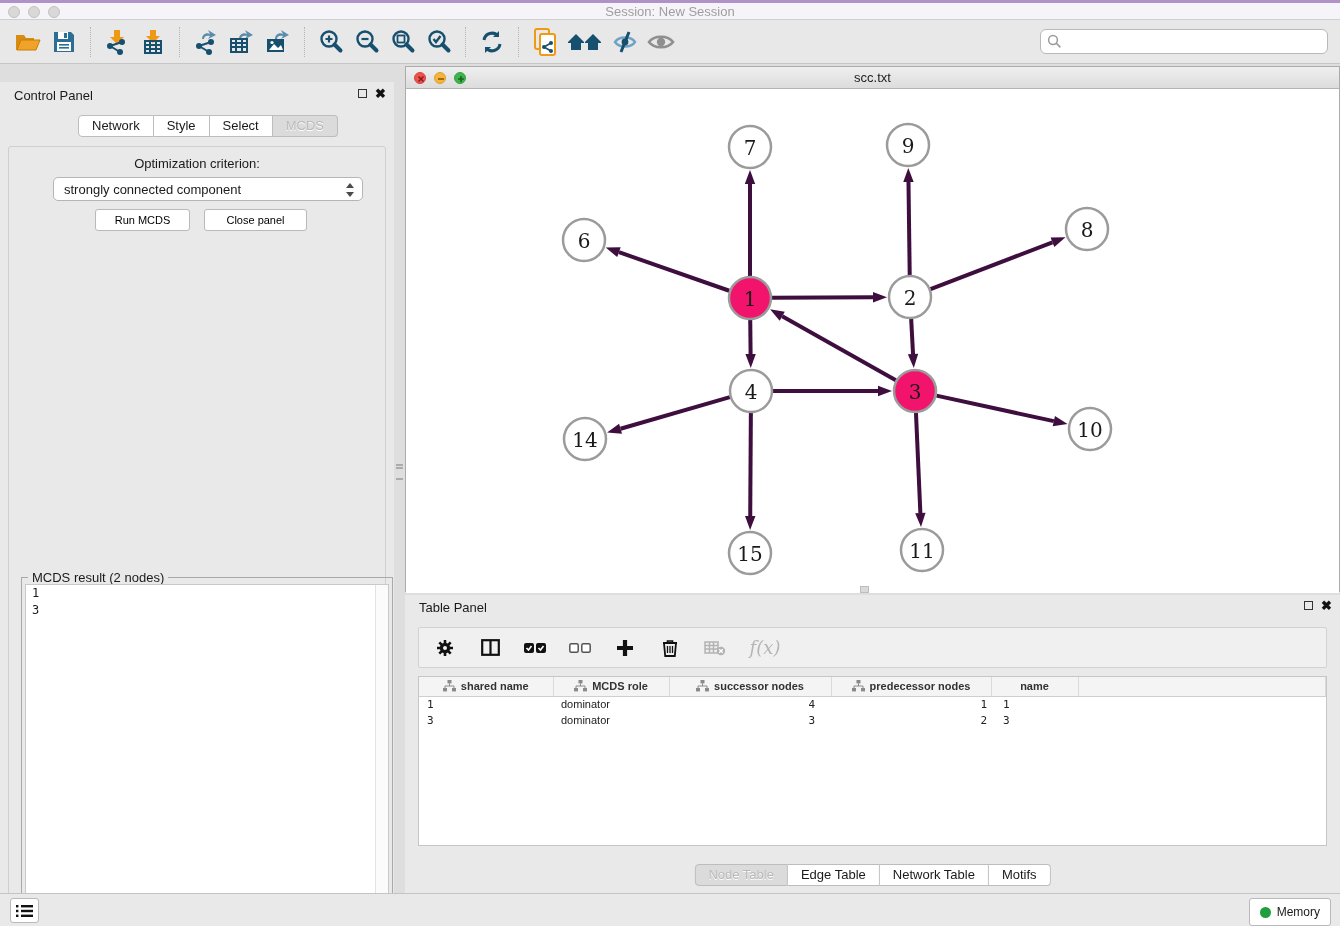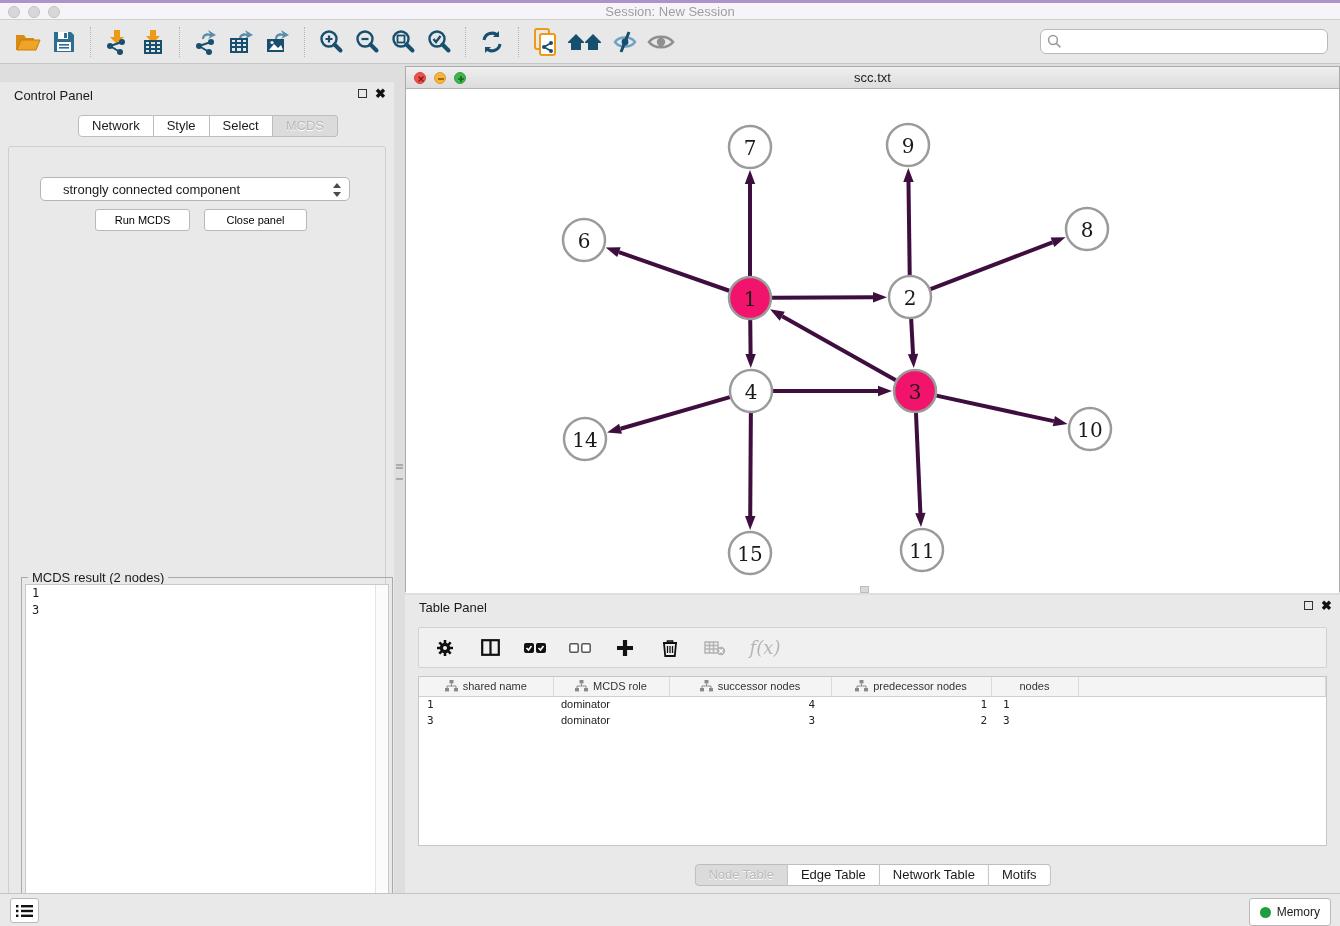--- a/index.html
+++ b/index.html
@@ -33,22 +33,22 @@
   .tabs-row { position:absolute; display:flex; }
   .tab { border:1px solid #BDBDBD; border-left:none; background:#fff; height:22px; line-height:20px; padding:0 13px; font-size:13px; cursor:default; }
   .tab:first-child { border-left:1px solid #BDBDBD; border-radius:4px 0 0 4px; }
   .tab:last-child { border-radius:0 4px 4px 0;text-align:right; }
   .tab.active { background:#DBDBDB; color:#B9B9B9; text-shadow:0 1px 0 #fff; }
 
   .cp-tabs { left:78px; top:33px; }
   .cp-content { position:absolute; left:8px; top:64px; width:378px; height:754px;
     background:#E9E9E9; border:1px solid #CFCFCF; border-radius:3px; }
   .opt-label { position:absolute; left:0; right:0; top:9px; text-align:center; font-size:13px; }
-  .dropdown { position:absolute; left:31px; top:30px; width:310px; height:24px; background:#fff;
-    border:1px solid #B5B5B5; border-radius:5px; display:flex; align-items:center; padding-left:22px; font-size:13px; }
+  .dropdown { position:absolute; left:44px; top:30px; width:310px; height:24px; background:#fff;
+    border:1px solid #B5B5B5; border-radius:5px; display:flex; align-items:center; padding-left:10px; font-size:13px; }
   .dd-stepper { position:absolute; right:6px; top:3px; }
   .btn { background:#fff; border:1px solid #B9B9B9; border-radius:3px; height:22px; font-size:11px;
     font-family:"Liberation Sans",sans-serif; padding:0 14px; position:absolute; }
   .run-btn { left:86px; top:62px; width:95px; }
   .closep-btn { left:195px; top:62px; width:103px; }
 
   .fieldset { position:absolute; left:12px; top:430px; width:372px; height:383px; border:1px solid #A9A9A9; }
   .fieldset-legend { position:absolute; left:6px; top:-8px; background:#E9E9E9; padding:0 4px; font-size:13px; }
   .result-area { position:absolute; left:3px; top:6px; right:3px; bottom:3px; background:#fff; border:1px solid #C9C9C9; }
   .result-scroll { position:absolute; right:0; top:0; width:13px; height:100%; background:#FBFBFB; border-left:1px solid #E3E3E3; }
@@ -75,21 +75,21 @@
   .table-panel { position:absolute; left:405px; top:595px; width:935px; height:298px; background:#E9E9E9; }
   .tp-header { position:absolute; left:14px; top:5px; font-size:13px; }
   .tp-toolbar { position:absolute; left:13px; top:32px; width:909px; height:41px; background:#F0F0F0;
     border:1px solid #D2D2D2; border-radius:2px; display:flex; align-items:center; padding-left:14px; gap:21px; }
   .tp-tool { display:flex; align-items:center; justify-content:center; width:24px; height:26px; }
   .fx-label { font-family:"DejaVu Serif", serif; font-style:italic; font-size:18px; color:#B5B5B5; }
 
   .data-table { position:absolute; left:13px; top:81px; width:909px; height:170px; background:#fff; border:1px solid #C6C6C6; overflow:hidden; }
   table { border-collapse:collapse; width:100%; table-layout:fixed; }
   th { background:#F4F4F4; border-right:1px solid #DADADA; border-bottom:1px solid #CFCFCF; height:19px;
-    font-weight:normal; font-size:11px; color:#333; text-align:center; position:relative; }
+    font-weight:bold; font-size:11px; color:#333; text-align:center; position:relative; }
   th .th-inner { display:flex; align-items:center; justify-content:center; gap:5px; }
   td { height:16px; font-size:11px; color:#222; font-family:"DejaVu Sans Mono", monospace; overflow:hidden; white-space:nowrap; }
   td.c0 { padding-left:8px; }
   td.c1 { padding-left:8px; font-family:"Liberation Sans",sans-serif; }
   td.c2 { text-align:right; padding-right:16px; }
   td.c3 { text-align:right; padding-right:4px; }
   td.c4 { padding-left:12px; }
 
   .tp-tabs { left:50%; transform:translateX(-50%); top:269px; }
 
@@ -260,20 +260,21 @@
     <span class="close-x">✖</span>
   </div>
   <div class="tabs-row cp-tabs" id="cp-tabs">
       <div class="tab">Network</div>
       <div class="tab">Style</div>
       <div class="tab">Select</div>
       <div class="tab active">MCDS</div>
     </div>
 
   <div class="cp-content">
+    <div class="opt-label">Optimization criterion:</div>
     <div class="dropdown">
       <span>strongly connected component</span>
       <svg class="dd-stepper" width="12" height="18" viewBox="0 0 12 18">
         <path d="M2 7l4-5 4 5z" fill="#4A4A4A"></path>
           <path d="M2 11l4 5 4-5z" fill="#4A4A4A"></path>
       </svg>
     </div>
     <button class="btn run-btn">Run MCDS</button>
     <button class="btn closep-btn">Close panel</button>
 
@@ -505,21 +506,21 @@
                   <rect x="4.5" y="0" width="4" height="3.4" fill="#8A8A8A"></rect>
                   <rect x="0" y="8" width="4" height="3.4" fill="#8A8A8A"></rect>
                   <rect x="9" y="8" width="4" height="3.4" fill="#8A8A8A"></rect>
                   <path d="M6.5 3.4v2.6M2 8V6h9v2" fill="none" stroke="#8A8A8A" stroke-width="1"></path>
                 </svg>
                 <span>predecessor nodes</span>
               </span>
             </th>
             <th>
               <span class="th-inner">
-                <span>nodes</span>
+                <span>name</span>
               </span>
             </th>
             <th></th>
           </tr>
         </thead>
       <tbody id="table-body">
           <tr>
             <td class="c0">1</td>
             <td class="c1">dominator</td>
             <td class="c2">4</td>

